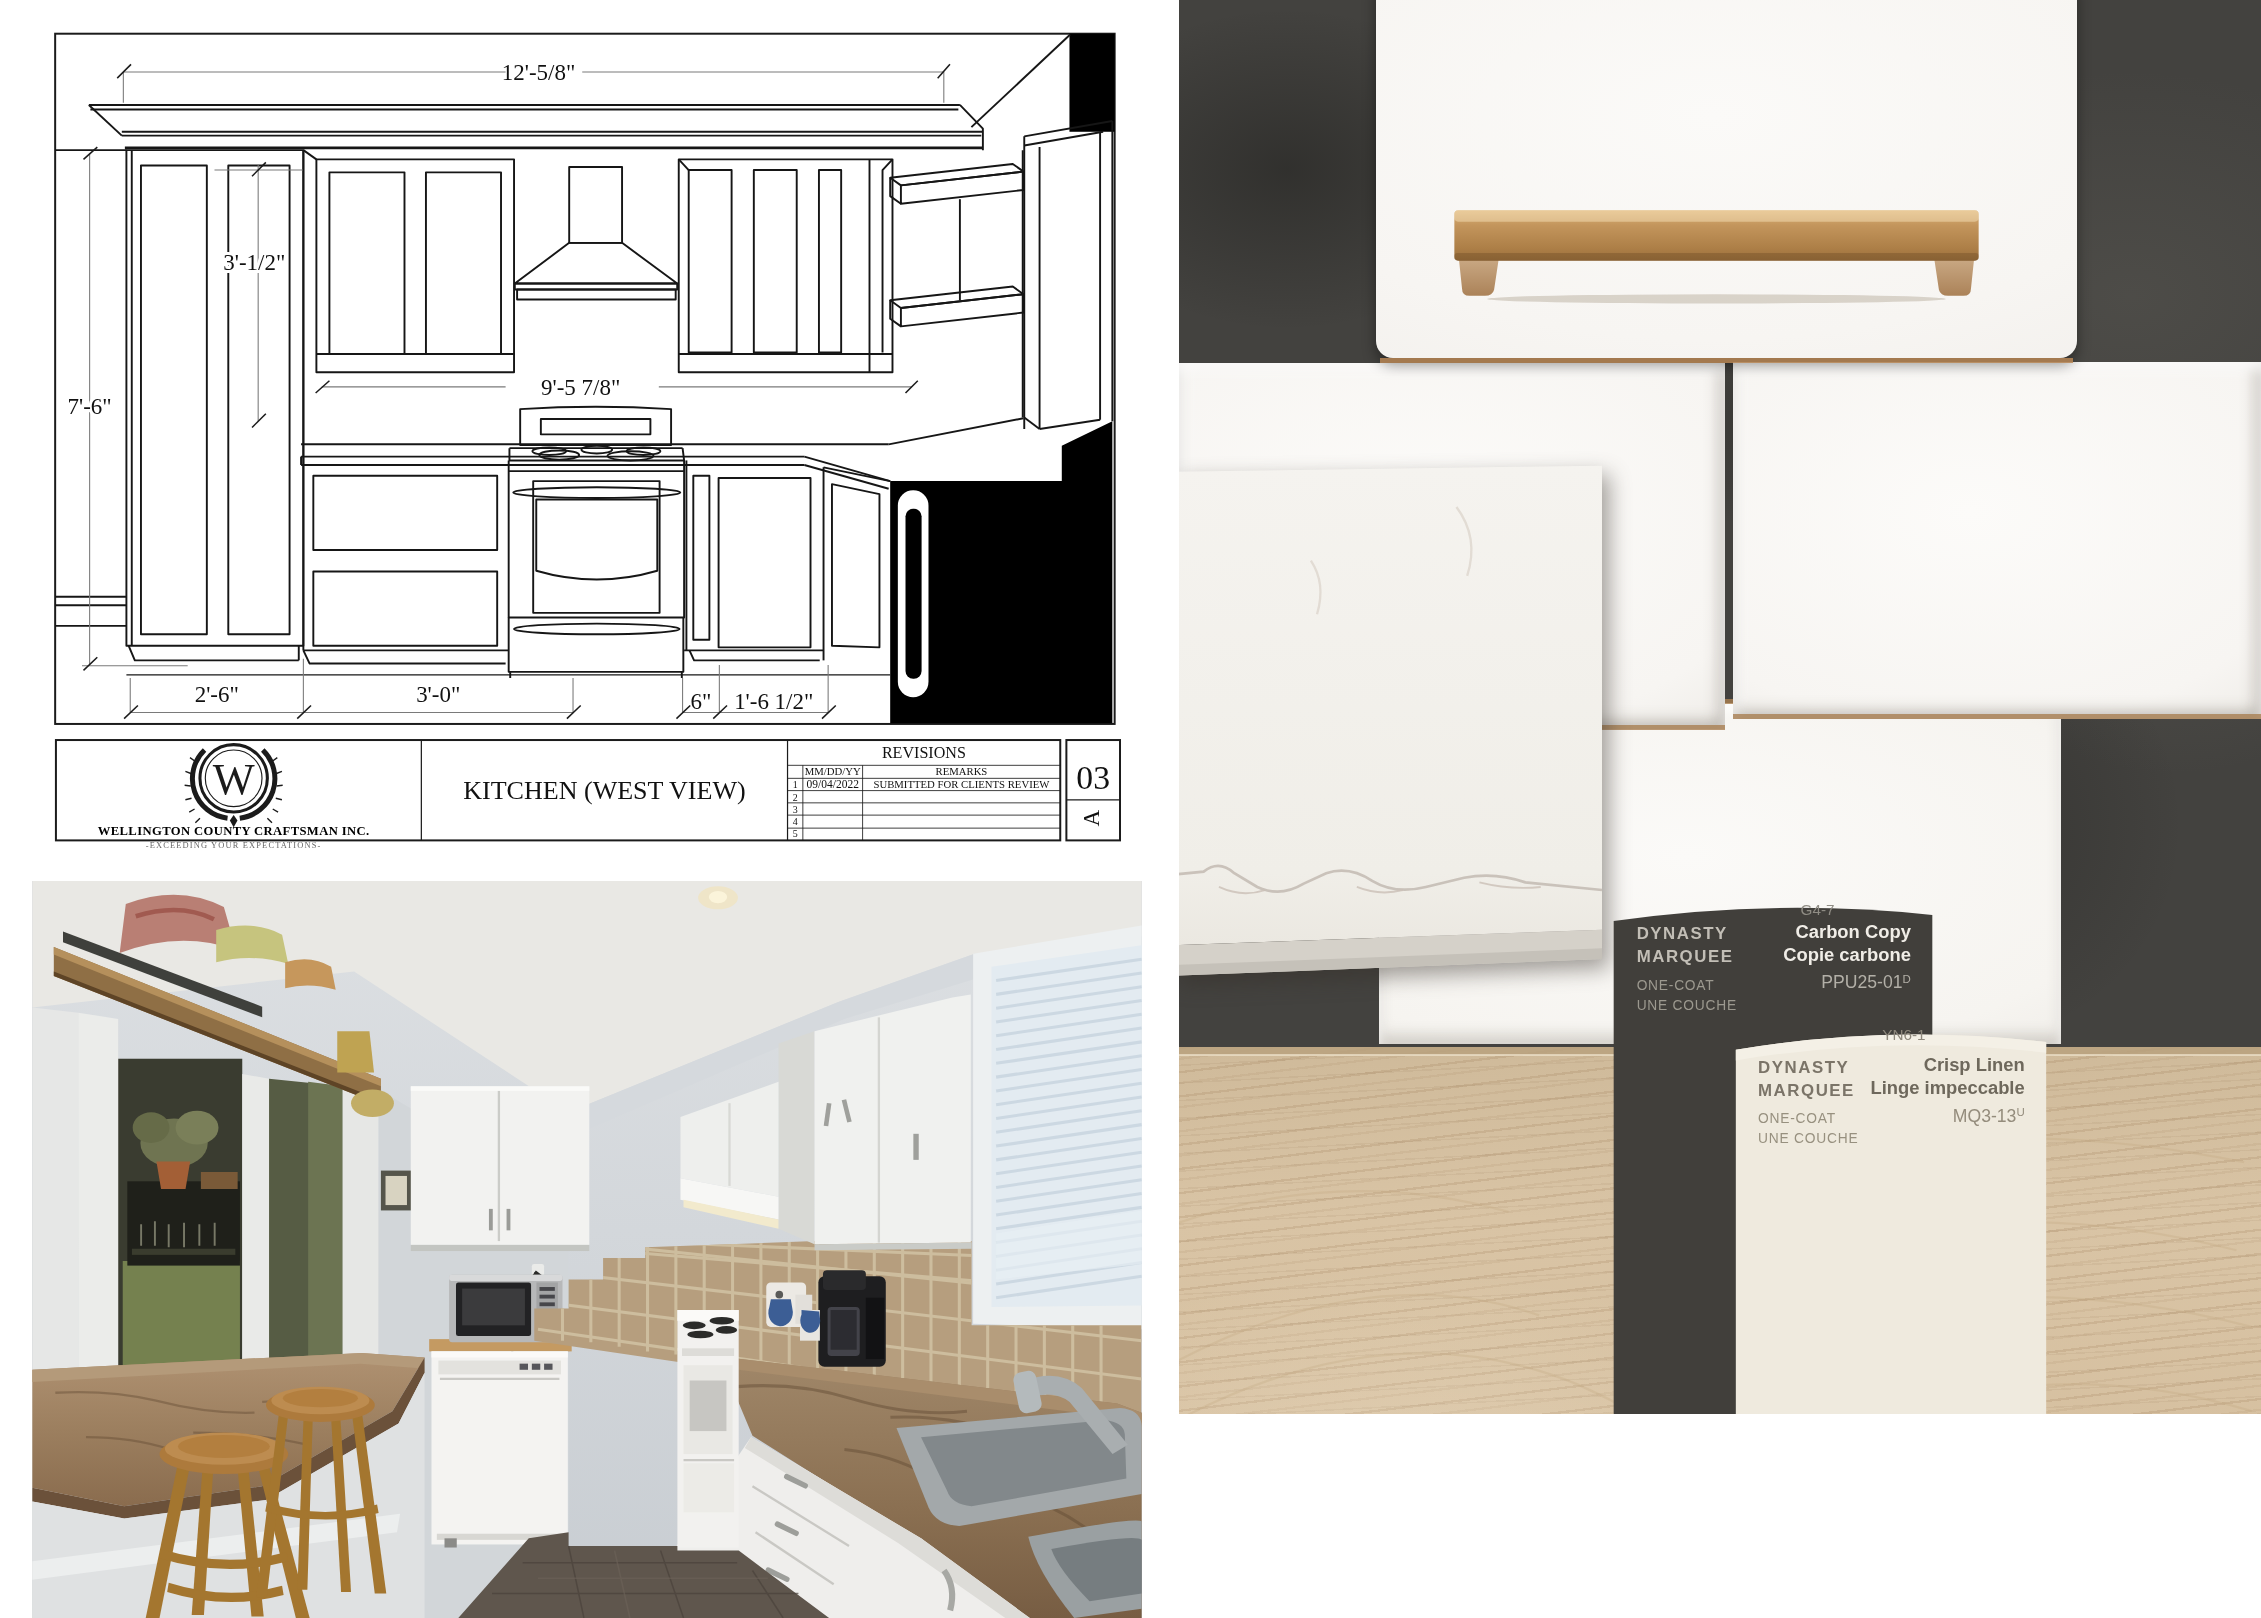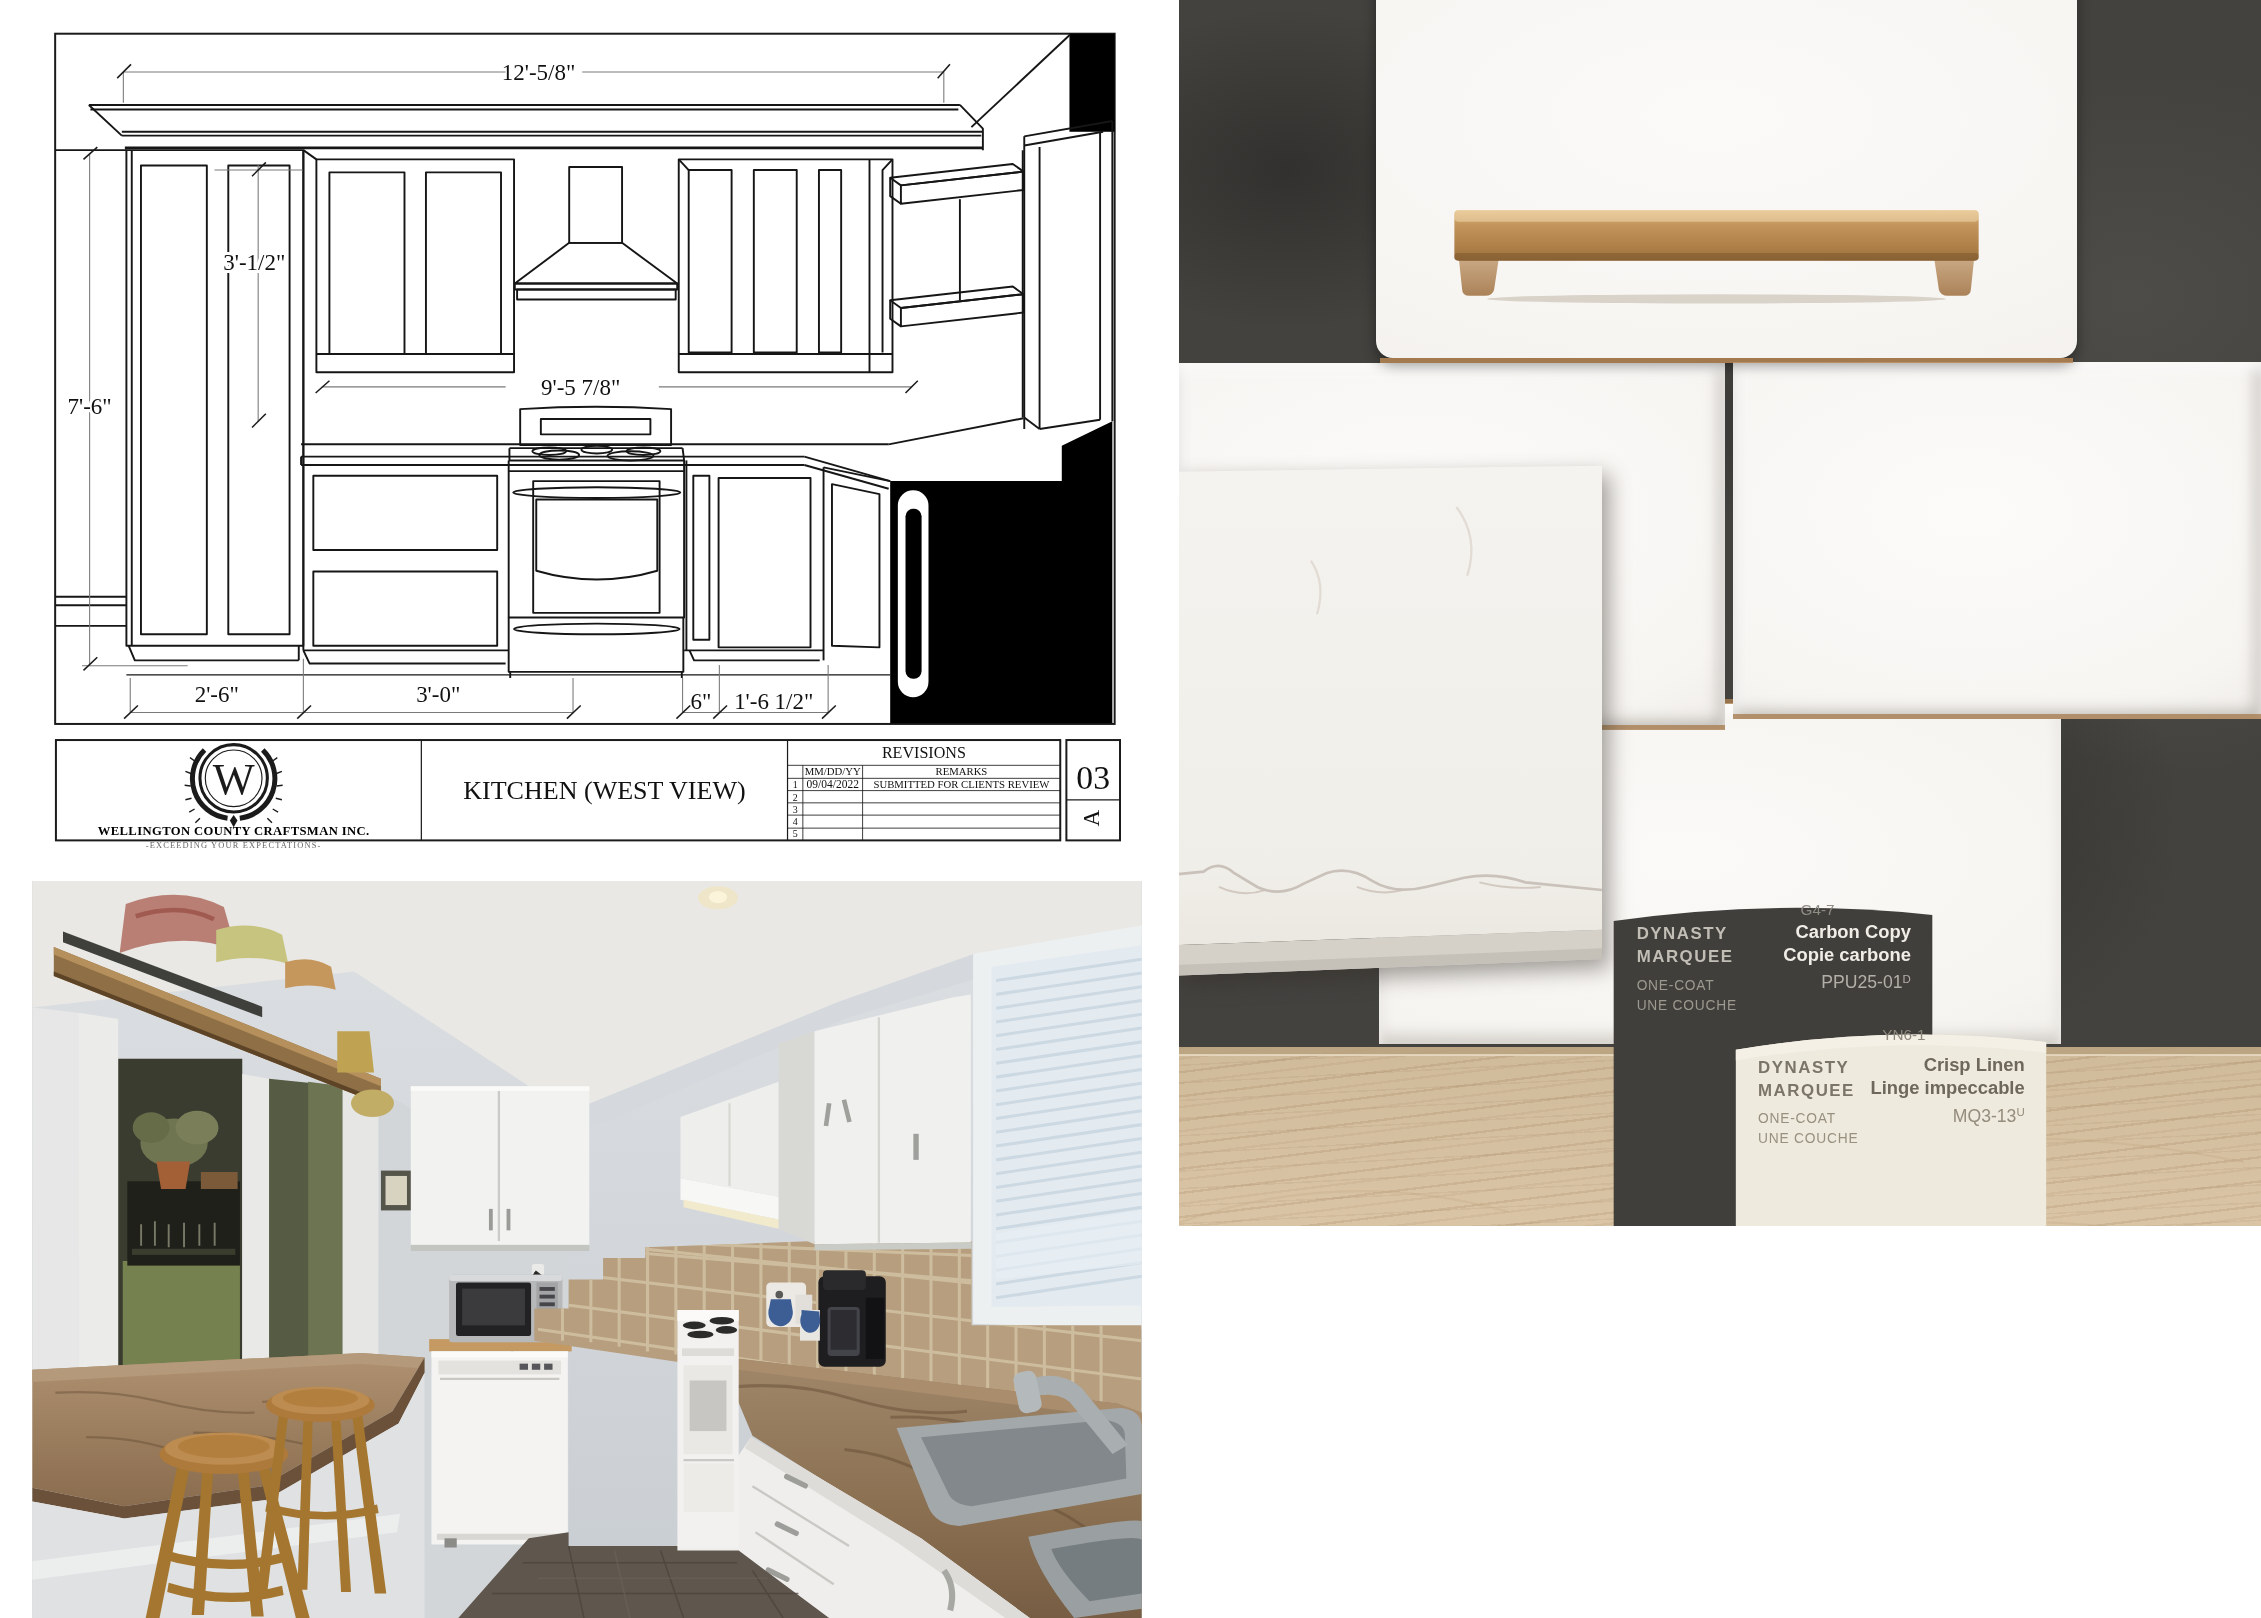--- a/index.html
+++ b/index.html
@@ -510,21 +510,21 @@
         <path d="M354,700 L346,925 L359,925 L366,702 Z"></path>
         <path d="M402,699 L416,928 L403,928 L390,701 Z"></path>
         <path d="M306,812 q74,22 144,2 l2,11 q-72,18 -148,-2 Z"></path>
       </g>
       <ellipse cx="376" cy="684" rx="71" ry="22" fill="#ad7a3c"></ellipse>
       <ellipse cx="376" cy="678" rx="64" ry="18" fill="#bd8c50"></ellipse>
       <ellipse cx="376" cy="675" rx="49" ry="12" fill="#b37f3f"></ellipse>
     </svg>
   </div>
 
-  <div id="mood" class="abs" style="left:1179px;top:0;width:1082px;height:1226px;background:#403f3d;overflow:hidden;font-family:'Liberation Sans',sans-serif">
+  <div id="mood" class="abs" style="left:1179px;top:0;width:1082px;height:1414px;background:#403f3d;overflow:hidden;font-family:'Liberation Sans',sans-serif">
 
     <div class="abs" style="left:0;top:0;width:1082px;height:1057px;
       background:
        radial-gradient(322px 230px at 10% 16%, rgba(20,20,18,.38), rgba(0,0,0,0) 70%),
        radial-gradient(460px 322px at 88% 28%, rgba(118,116,108,.20), rgba(0,0,0,0) 70%),
        radial-gradient(322px 322px at 72% 78%, rgba(24,24,22,.30), rgba(0,0,0,0) 70%),
        radial-gradient(261px 199px at 30% 62%, rgba(120,120,112,.16), rgba(0,0,0,0) 70%),
        radial-gradient(322px 276px at 92% 55%, rgba(125,123,115,.20), rgba(0,0,0,0) 70%),
        radial-gradient(215px 153px at 55% 40%, rgba(20,20,18,.22), rgba(0,0,0,0) 70%),
        #43423f;"></div>

